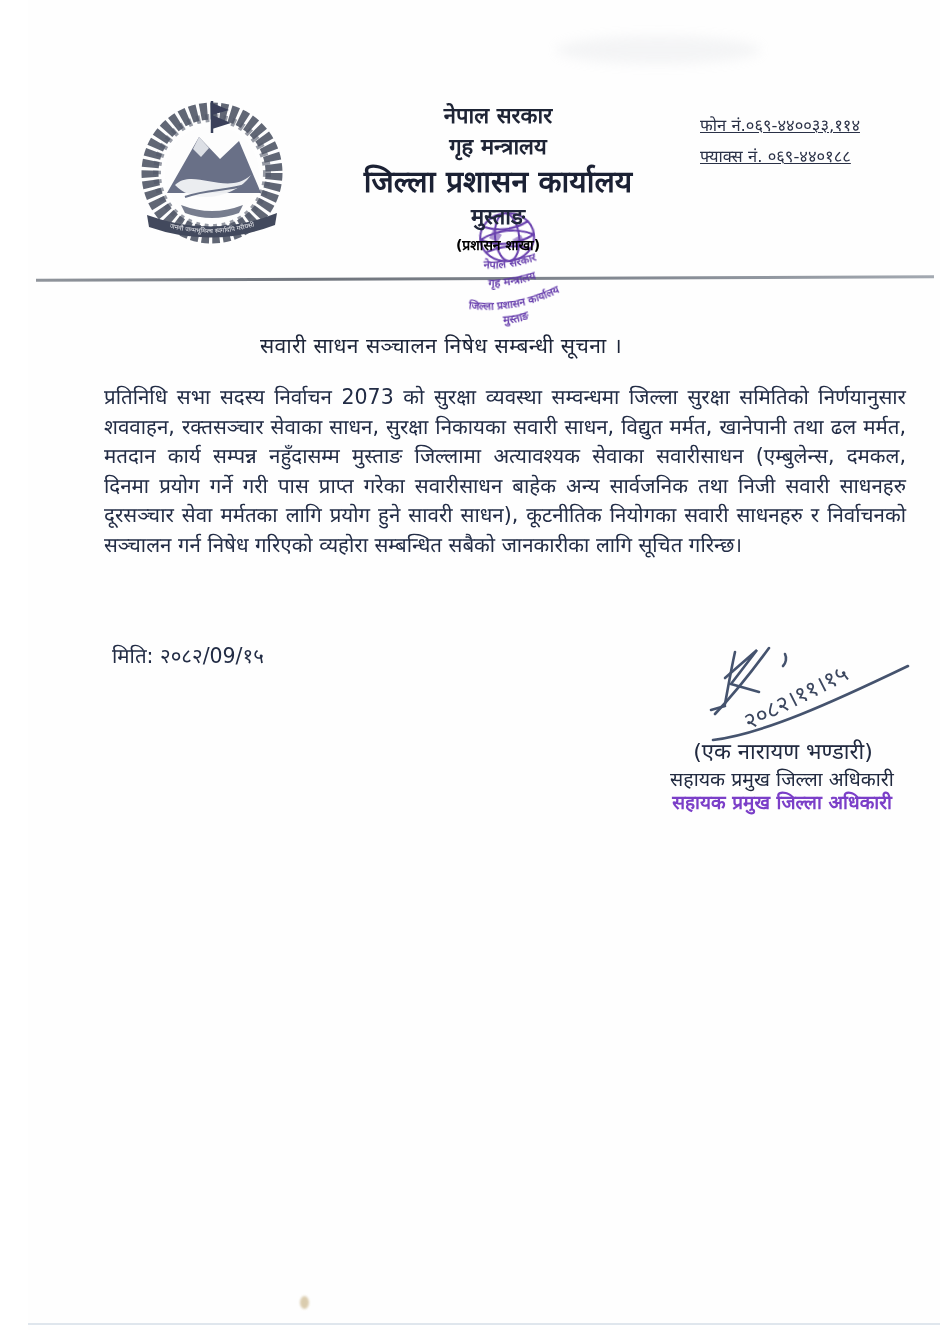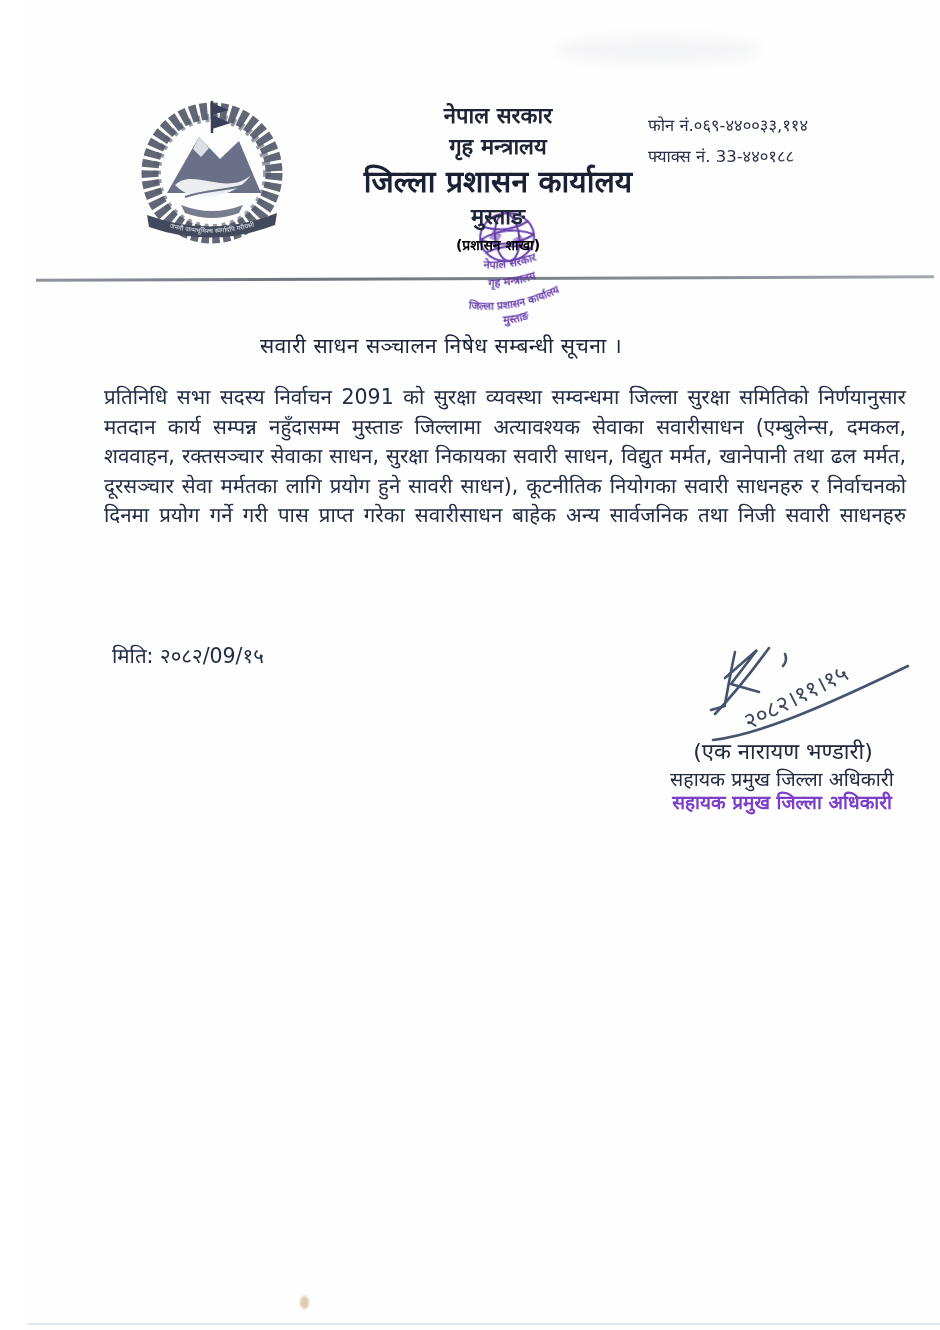--- a/index.html
+++ b/index.html
@@ -12,21 +12,21 @@
   }
 
   
   .emblem { position:absolute; left:95px; top:93px; z-index:2; }
   .header-center { position:absolute; left:270px; top:100px; width:400px; text-align:center; z-index:3; }
   .h-gov, .h-ministry { font-size:22px; font-weight:bold; line-height:31px; color:#1e2435; }
   .h-office { font-size:30px; font-weight:bold; line-height:40px; color:#1b2134; }
   .h-district { font-size:22px; font-weight:bold; line-height:30px; color:#20263a; }
   .h-section { font-size:14px; font-weight:bold; line-height:26px; color:#000000; }
 
-  .contact { position:absolute; left:620px; top:110px; font-size:16.5px; line-height:31px; color:#2a3147; z-index:3; }
+  .contact { position:absolute; left:672px; top:110px; font-size:16.5px; line-height:31px; color:#2a3147; z-index:3;text-decoration:underline; }
 
   .divider {
     position:absolute; left:8px; top:277px; width:898px; height:3px;
     background:linear-gradient(90deg,#90959c,#6f747c 30%,#868c95 70%,#a3a9b1);
     transform:rotate(-0.22deg); z-index:1;
   }
 
   .round-stamp {
     position:absolute; left:388px; top:210px; z-index:2;
     opacity:0.92; transform:rotate(-6deg); filter:blur(0.3px);
@@ -101,21 +101,21 @@
   <div class="header-center">
     <div class="h-gov">नेपाल सरकार</div>
     <div class="h-ministry">गृह मन्त्रालय</div>
     <div class="h-office">जिल्ला प्रशासन कार्यालय</div>
     <div class="h-district">मुस्ताङ</div>
     <div class="h-section">(प्रशासन शाखा)</div>
   </div>
 
   <div class="contact">
     <div>फोन नं.०६९-४४००३३,११४</div>
-    <div>फ्याक्स नं. 33-४४०१८८</div>
+    <div>फ्याक्स नं. ०६९-४४०१८८</div>
   </div>
 
   <div class="divider"></div>
 
   <svg class="round-stamp" width="190" height="128" viewBox="0 0 190 128">
     <g stroke="#5b2fa6" fill="none" stroke-width="2">
       <ellipse cx="95" cy="27" rx="27" ry="24"></ellipse>
       <ellipse cx="95" cy="27" rx="12" ry="24"></ellipse>
       <path d="M68,27 Q95,40 122,27 M68,27 Q95,14 122,27 M72,14 Q95,24 118,13 M72,40 Q95,32 118,41"></path>
       <path d="M82,18 l8,6 -5,7 -8,-5 Z M100,30 l9,-4 3,8 -9,4 Z" fill="#5b2fa6" opacity="0.55" stroke="none"></path>
@@ -128,25 +128,26 @@
       <text><textPath href="#sa1" startOffset="50%" text-anchor="middle">नेपाल सरकार</textPath></text>
       <text><textPath href="#sa2" startOffset="50%" text-anchor="middle">गृह मन्त्रालय</textPath></text>
       <text font-size="10.5"><textPath href="#sa3" startOffset="50%" text-anchor="middle">जिल्ला प्रशासन कार्यालय</textPath></text>
       <text><textPath href="#sa4" startOffset="50%" text-anchor="middle">मुस्ताङ</textPath></text>
     </g>
   </svg>
 
   <div class="subject">सवारी साधन सञ्चालन निषेध सम्बन्धी सूचना ।</div>
 
   <div class="body-block">
-    <div class="body-line">प्रतिनिधि सभा सदस्य निर्वाचन 2091 को  सुरक्षा व्यवस्था सम्वन्धमा जिल्ला सुरक्षा समितिको निर्णयानुसार</div>
+    <div class="body-line">प्रतिनिधि सभा सदस्य निर्वाचन 2073 को  सुरक्षा व्यवस्था सम्वन्धमा जिल्ला सुरक्षा समितिको निर्णयानुसार</div>
+    <div class="body-line">शववाहन, रक्तसञ्चार सेवाका साधन, सुरक्षा निकायका सवारी साधन, विद्युत मर्मत, खानेपानी तथा ढल मर्मत,</div>
     <div class="body-line">मतदान कार्य सम्पन्न नहुँदासम्म मुस्ताङ जिल्लामा अत्यावश्यक सेवाका सवारीसाधन (एम्बुलेन्स, दमकल,</div>
-    <div class="body-line">शववाहन, रक्तसञ्चार सेवाका साधन, सुरक्षा निकायका सवारी साधन, विद्युत मर्मत, खानेपानी तथा ढल मर्मत,</div>
+    <div class="body-line">दिनमा प्रयोग गर्ने गरी पास प्राप्त गरेका सवारीसाधन बाहेक अन्य सार्वजनिक तथा निजी सवारी साधनहरु</div>
     <div class="body-line">दूरसञ्चार सेवा मर्मतका लागि प्रयोग हुने सावरी साधन), कूटनीतिक नियोगका सवारी साधनहरु र निर्वाचनको</div>
-    <div class="body-line">दिनमा प्रयोग गर्ने गरी पास प्राप्त गरेका सवारीसाधन बाहेक अन्य सार्वजनिक तथा निजी सवारी साधनहरु</div>
+    <div class="body-line final">सञ्चालन गर्न निषेध गरिएको व्यहोरा सम्बन्धित सबैको जानकारीका लागि सूचित गरिन्छ।</div>
   </div>
 
   <div class="date-line">मिति: २०८२/09/१५</div>
 
   <svg class="sig-art" width="262" height="106" viewBox="0 0 262 106">
     <g stroke="#45536e" stroke-width="2.6" fill="none" stroke-linecap="round">
       <path d="M62,12 C58,30 55,48 52,64"></path>
       <path d="M52,38 L84,10 L58,44 L86,52"></path>
       <path d="M38,70 L52,66"></path>
       <path d="M112,14 C114,18 113,23 110,26"></path>

